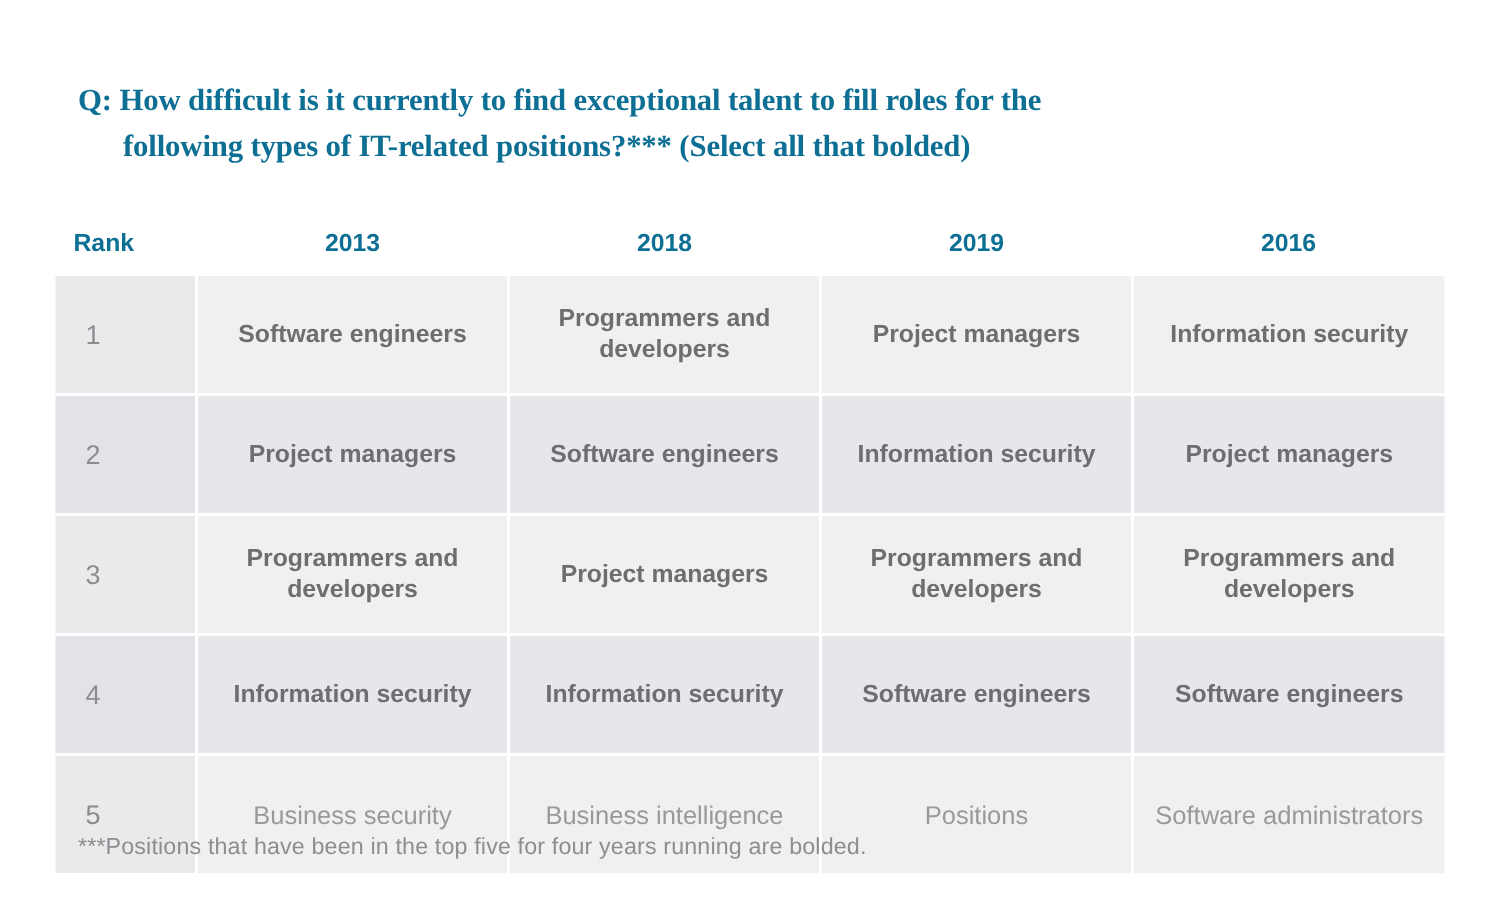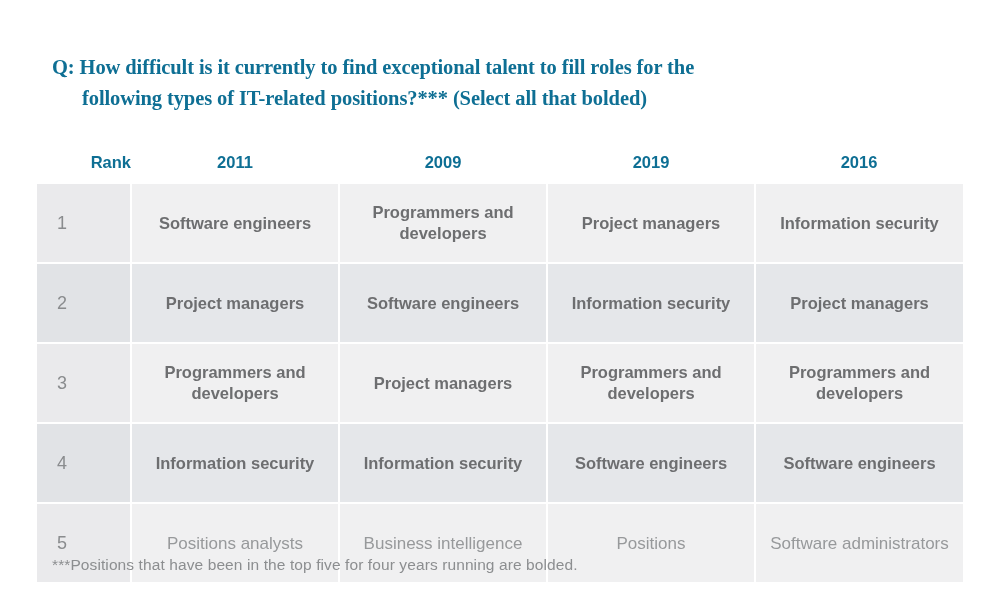--- a/index.html
+++ b/index.html
@@ -64,21 +64,21 @@
     font-size: 16.5px;
     font-weight: bold;
     color: #0e6f94;
     background: #ffffff;
     border: none;
     text-align: center;
     vertical-align: bottom;
     height: 34px;
   }
   thead th.th-rank {
-    text-align: right;
+    text-align: left;
     padding-left: 12px;
   }
 
   
   tbody td {
     height: 70px;
     padding: 4px 10px;
     text-align: center;
     vertical-align: middle;
     font-size: 16.5px;
@@ -142,22 +142,22 @@
       <colgroup>
         <col class="c-rank">
         <col class="c-year">
         <col class="c-year">
         <col class="c-year">
         <col class="c-year">
       </colgroup>
       <thead>
         <tr>
           <th class="th-rank">Rank</th>
-          <th>2011</th>
-          <th>2009</th>
+          <th>2013</th>
+          <th>2018</th>
           <th>2019</th>
           <th>2016</th>
         </tr>
       </thead>
       <tbody>
         <tr class="odd">
           <td class="rank-cell">1</td>
           <td>Software engineers</td>
           <td>Programmers and developers</td>
           <td>Project managers</td>
@@ -179,21 +179,21 @@
         </tr>
         <tr class="even">
           <td class="rank-cell">4</td>
           <td>Information security</td>
           <td>Information security</td>
           <td>Software engineers</td>
           <td>Software engineers</td>
         </tr>
         <tr class="odd light">
           <td class="rank-cell">5</td>
-          <td>Positions analysts</td>
+          <td>Business security</td>
           <td>Business intelligence</td>
           <td>Positions</td>
           <td>Software administrators</td>
         </tr>
       </tbody>
     </table>
   </div>
 
   <div class="footnote">***Positions that have been in the top five for four years running are bolded.</div>
 

